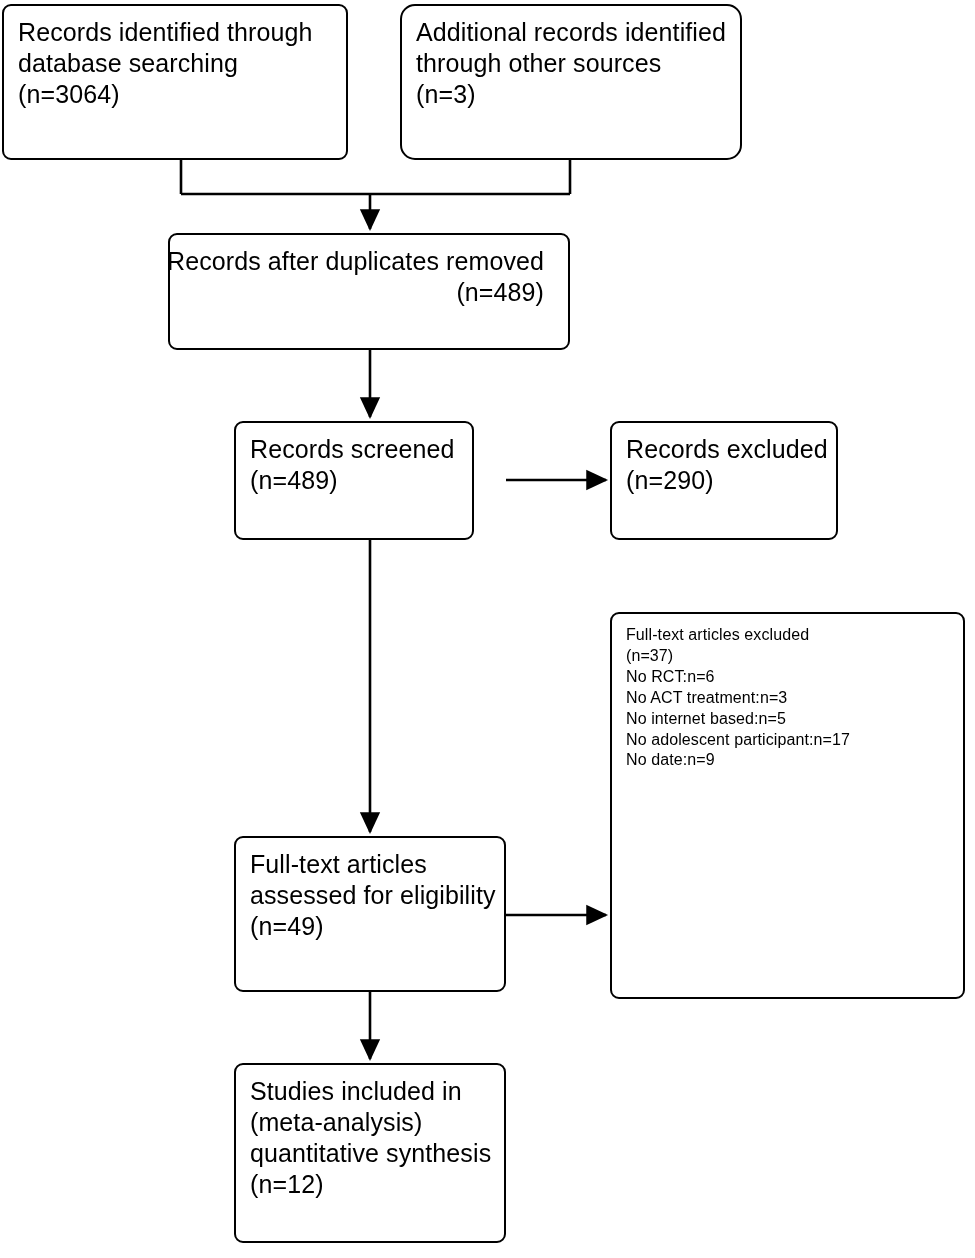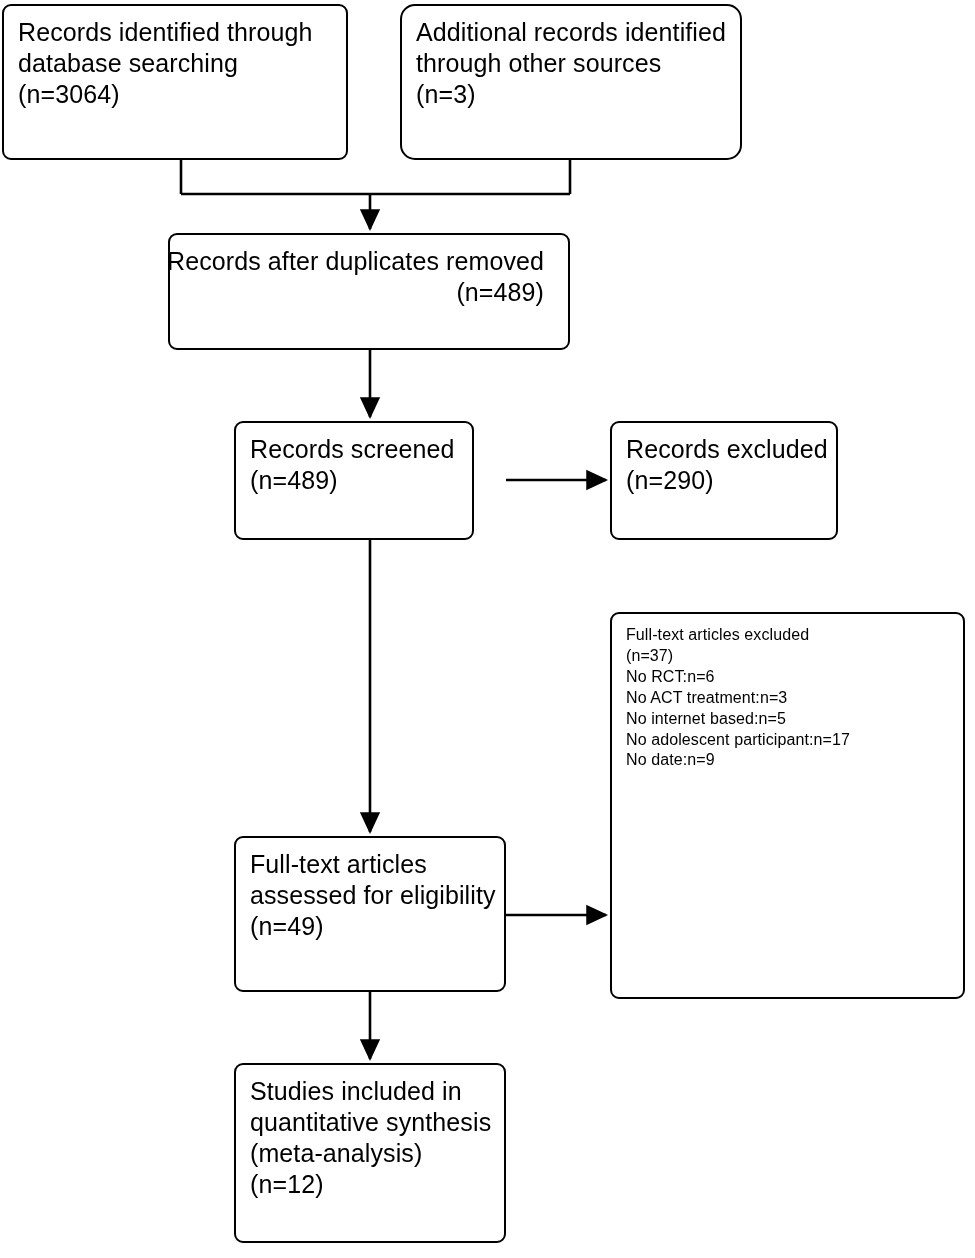--- a/index.html
+++ b/index.html
@@ -139,18 +139,18 @@
   </div>
 
   <div class="node" id="node-assessed">
     <div class="line">Full-text articles</div>
     <div class="line">assessed for eligibility</div>
     <div class="line gap-before">(n=49)</div>
   </div>
 
   <div class="node" id="node-included">
     <div class="line">Studies included in</div>
+    <div class="line">(meta-analysis)</div>
     <div class="line">quantitative synthesis</div>
-    <div class="line">(meta-analysis)</div>
     <div class="line gap-before">(n=12)</div>
   </div>
 
 </div>
 
 </body></html>

